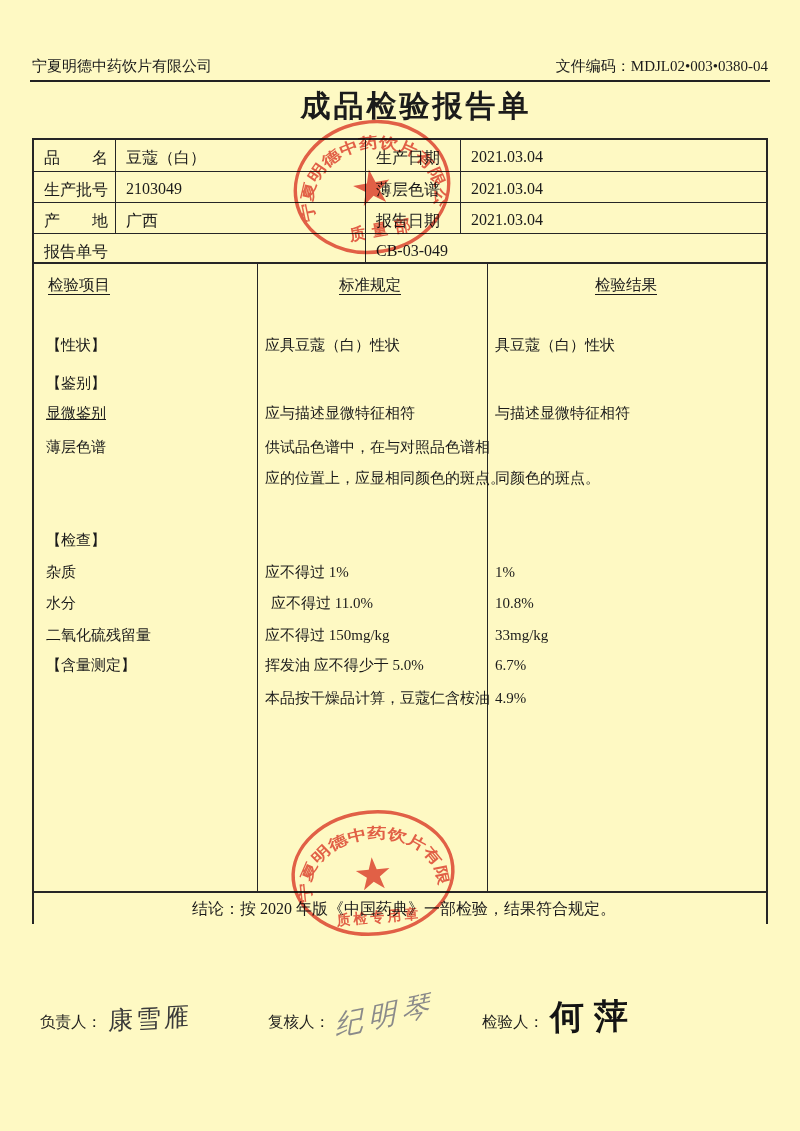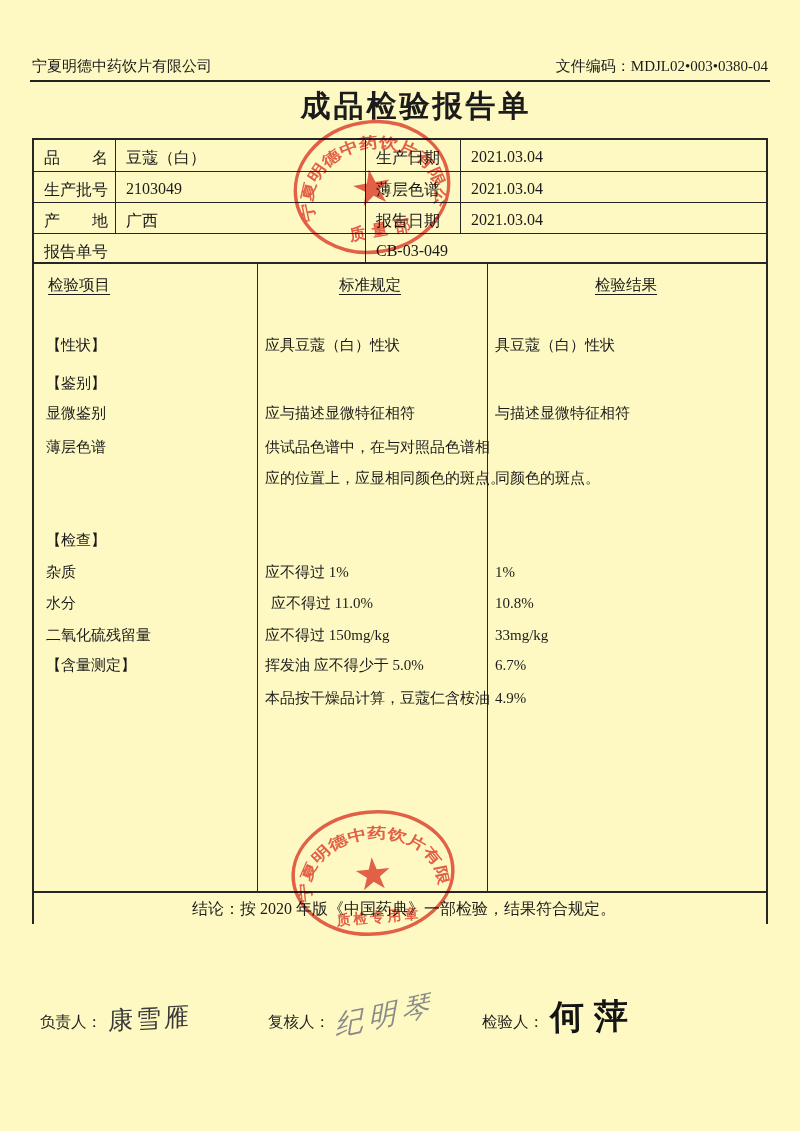--- a/index.html
+++ b/index.html
@@ -85,21 +85,21 @@
   <div class="res-table">
     <div class="vline" style="left:223px;"></div>
     <div class="vline" style="left:453px;"></div>
 
     <div class="res-hdr" style="left:14px;top:11px;">检验项目</div>
     <div class="res-hdr" style="left:305px;top:11px;">标准规定</div>
     <div class="res-hdr" style="left:561px;top:11px;">检验结果</div>
 
     <div class="rl" style="left:12px;top:71px;">【性状】</div>
     <div class="rl" style="left:12px;top:109px;">【鉴别】</div>
-    <div class="rl" style="left:12px;top:139px;">显微鉴别</div>
+    <div class="rl" style="left:12px;top:139px;text-decoration:underline;">显微鉴别</div>
     <div class="rl" style="left:12px;top:173px;">薄层色谱</div>
     <div class="rl" style="left:12px;top:266px;">【检查】</div>
     <div class="rl" style="left:12px;top:298px;">杂质</div>
     <div class="rl" style="left:12px;top:329px;">水分</div>
     <div class="rl" style="left:12px;top:361px;">二氧化硫残留量</div>
     <div class="rl" style="left:12px;top:391px;">【含量测定】</div>
 
     <div class="rl" style="left:231px;top:71px;">应具豆蔻（白）性状</div>
     <div class="rl" style="left:231px;top:139px;">应与描述显微特征相符</div>
     <div class="rl" style="left:231px;top:173px;">供试品色谱中，在与对照品色谱相</div>

